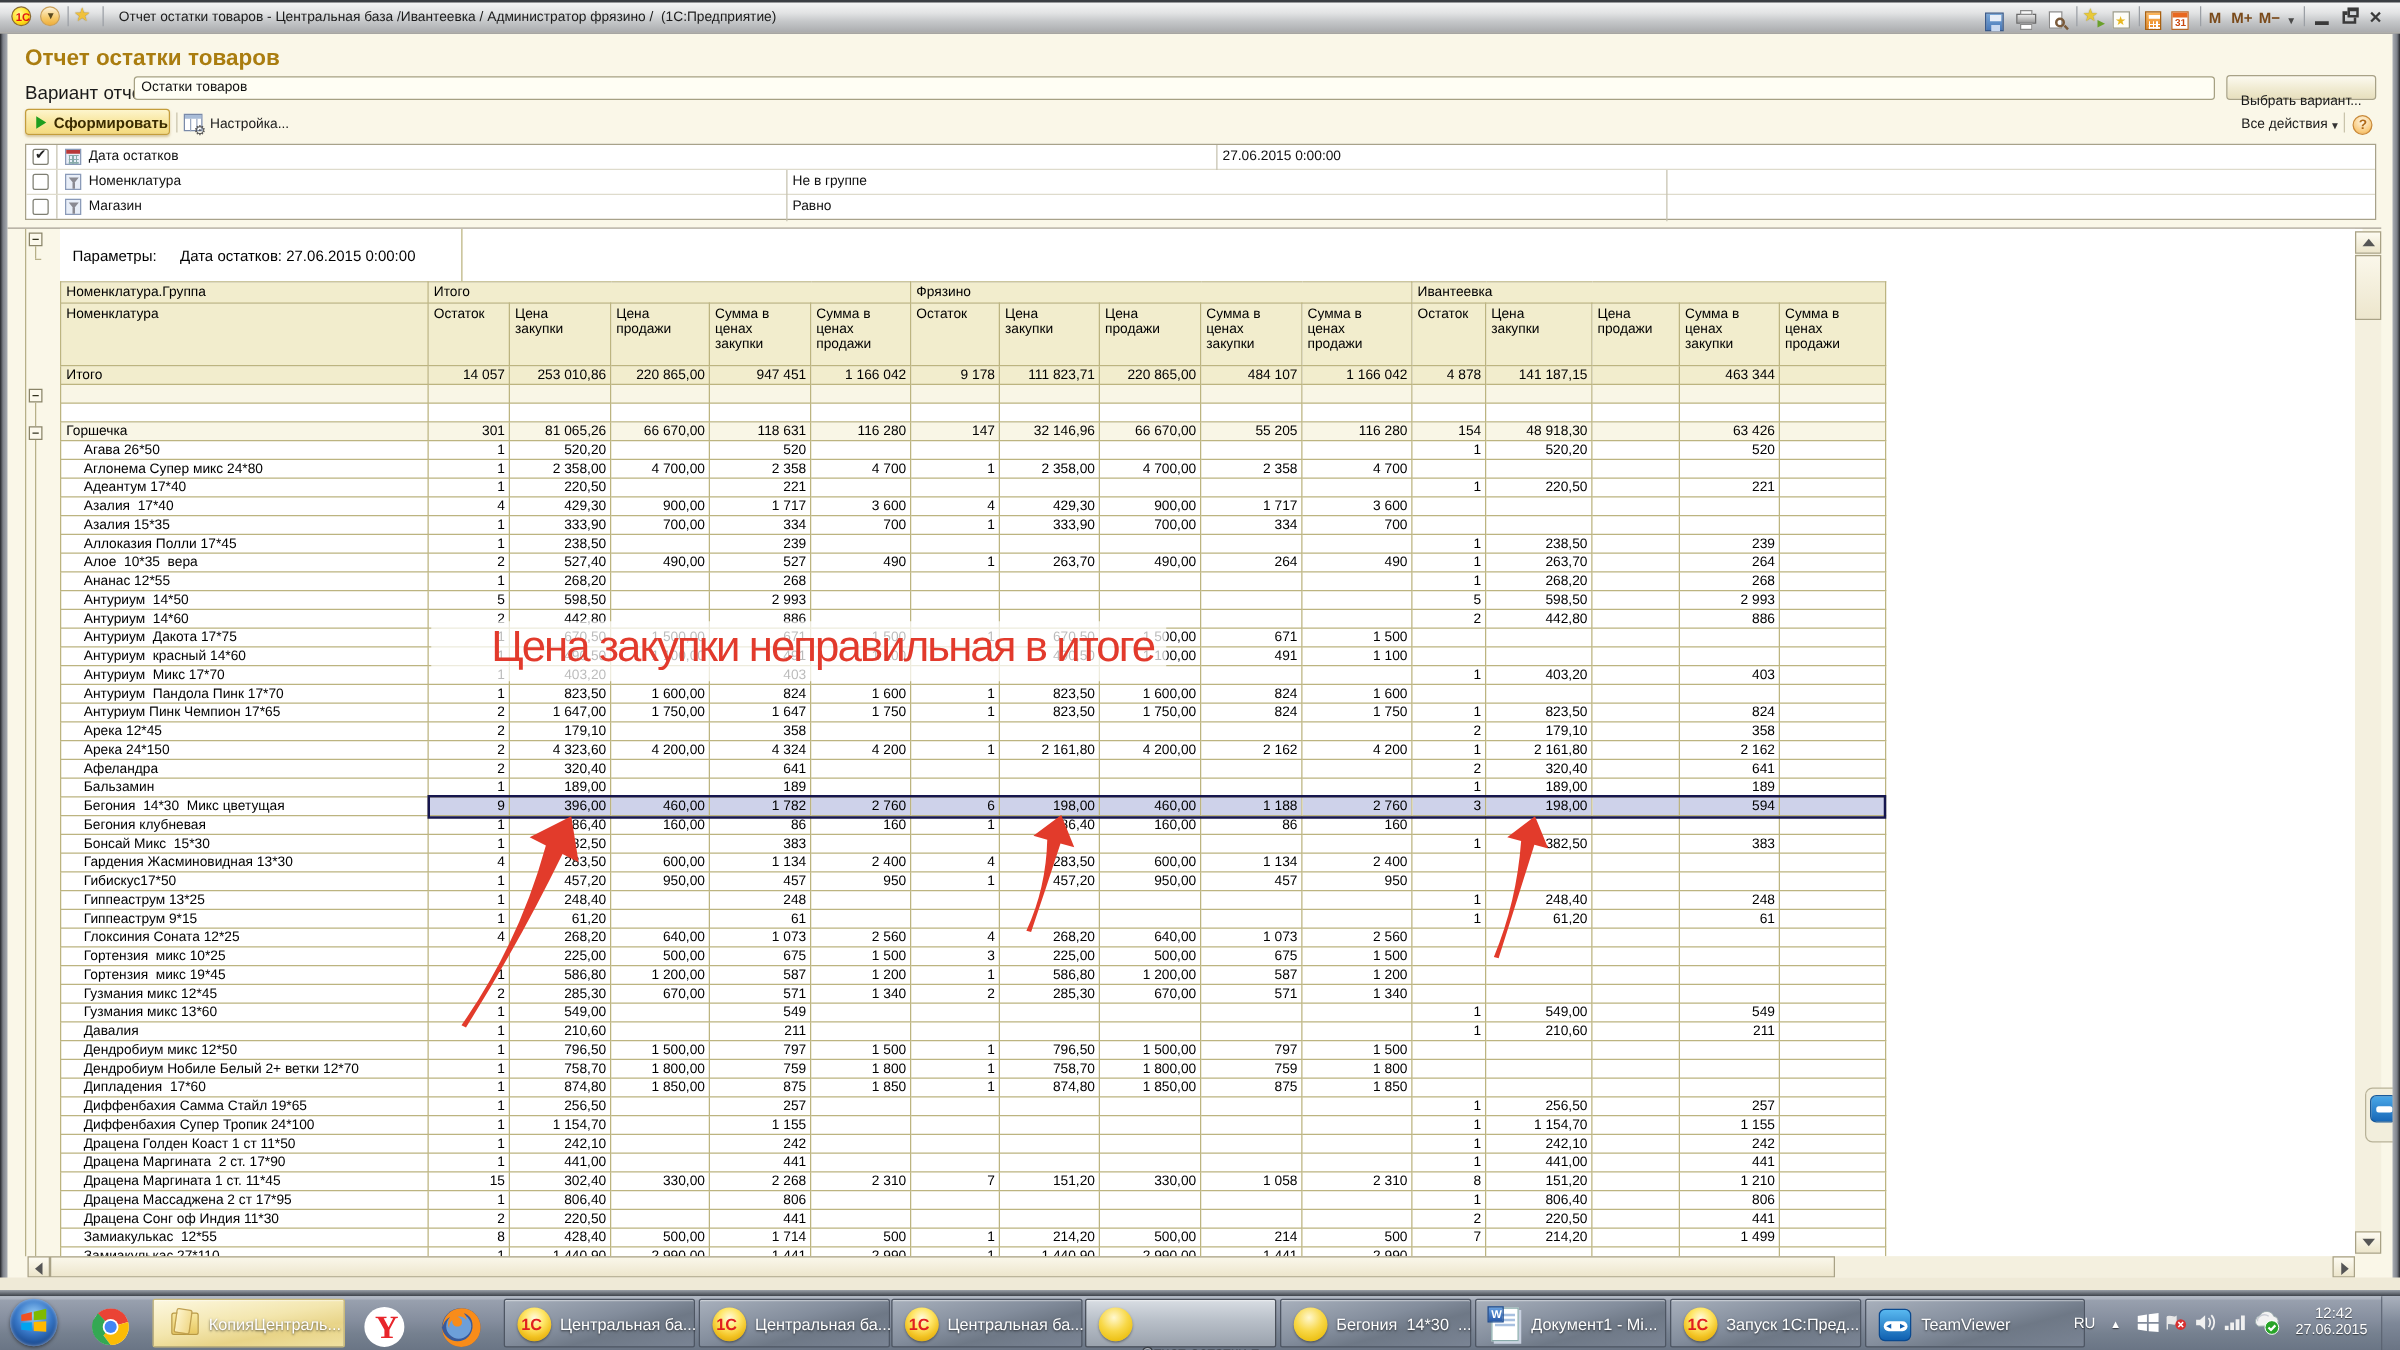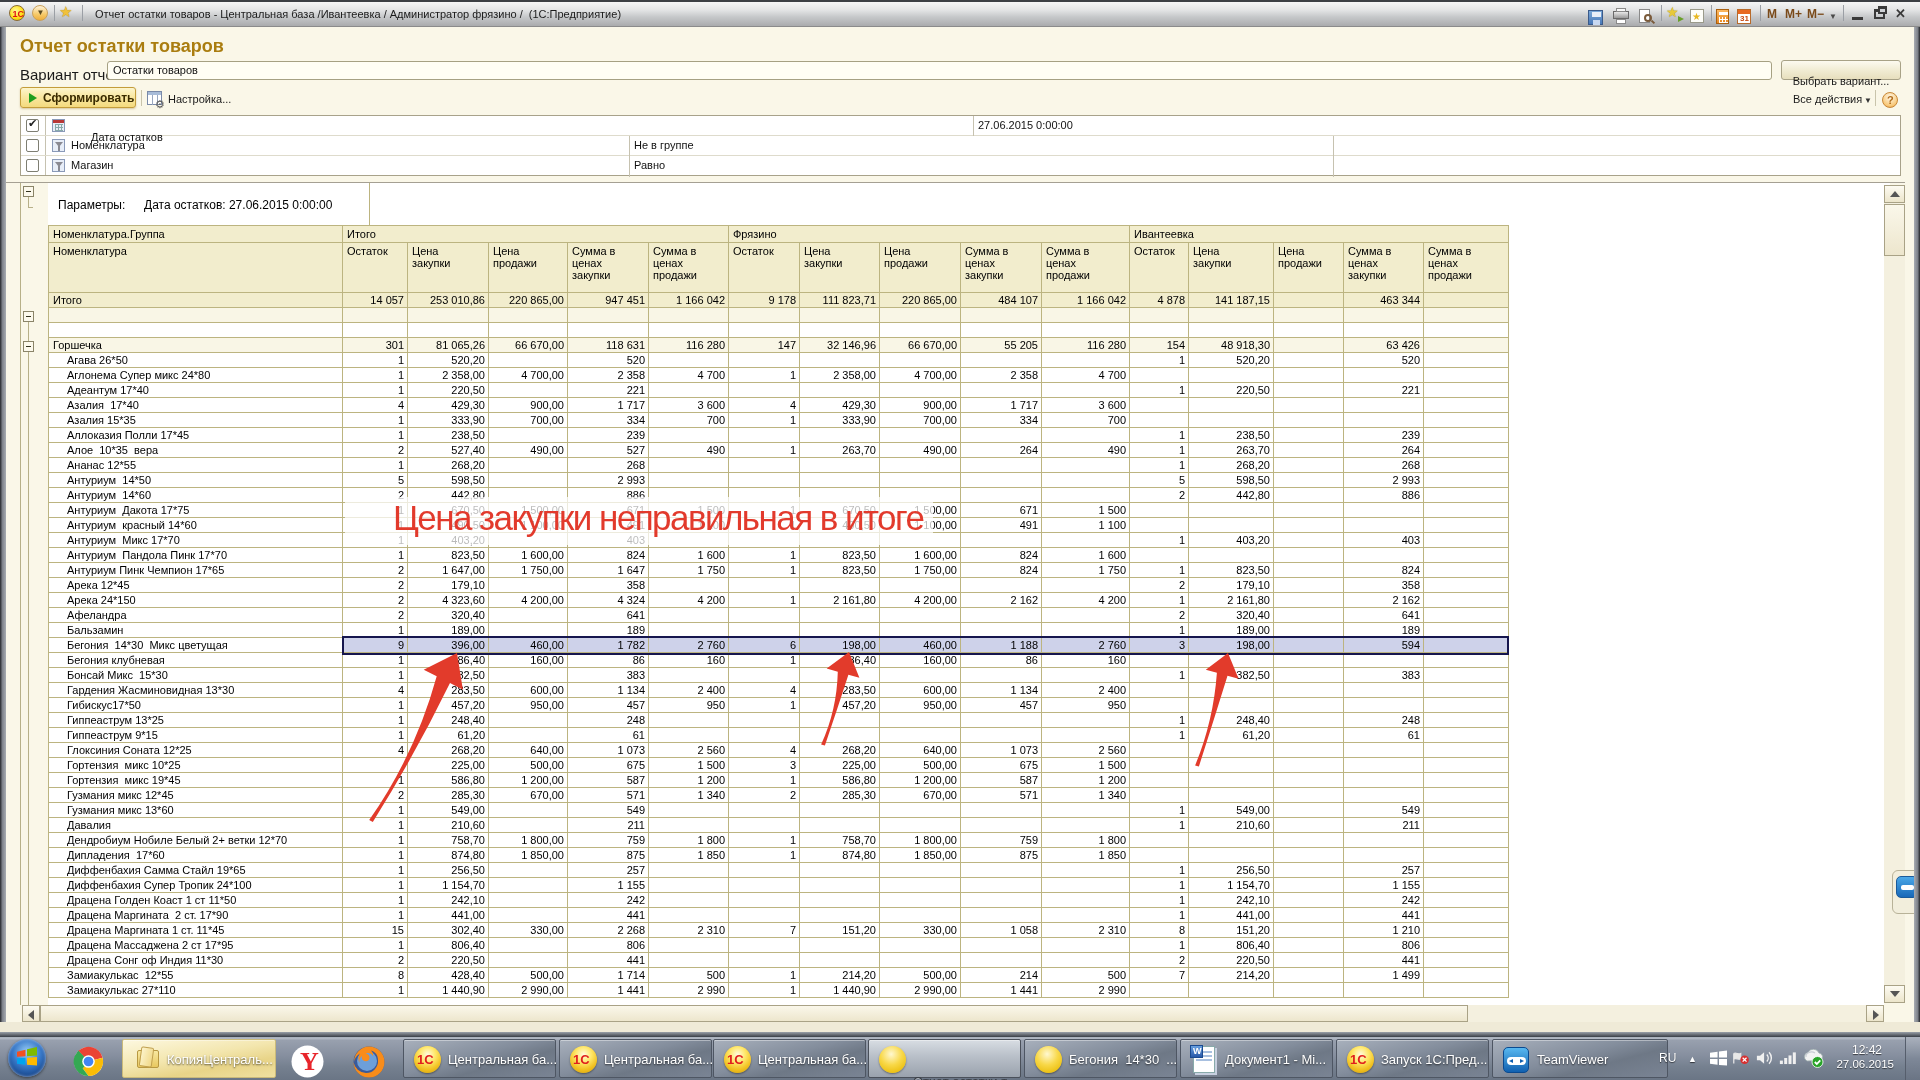--- a/index.html
+++ b/index.html
@@ -159,21 +159,21 @@
       <div class="abs" style="left:2px;top:4px;width:8px;height:7px;background:repeating-linear-gradient(0deg,#8aa 0 1px,transparent 1px 3px),repeating-linear-gradient(90deg,#8aa 0 1px,transparent 1px 3px);"></div>
     </div>
 <div class="abs" style="left:31px;top:23px;width:13px;height:13px;background:#e8eef8;border:1px solid #8a9ab8;">
       <div class="abs" style="left:2px;top:2px;width:0;height:0;border-left:4px solid transparent;border-right:4px solid transparent;border-top:5px solid #8a8a92;"></div>
       <div class="abs" style="left:5px;top:6px;width:2px;height:5px;background:#8a8a92;"></div>
     </div>
 <div class="abs" style="left:31px;top:43px;width:13px;height:13px;background:#e8eef8;border:1px solid #8a9ab8;">
       <div class="abs" style="left:2px;top:2px;width:0;height:0;border-left:4px solid transparent;border-right:4px solid transparent;border-top:5px solid #8a8a92;"></div>
       <div class="abs" style="left:5px;top:6px;width:2px;height:5px;background:#8a8a92;"></div>
     </div>
-<div class="lbl" style="top:15px;margin-left:20px;">Дата остатков</div>
+<div class="lbl" style="top:3px;">Дата остатков</div>
 <div class="lbl" style="top:23px;">Номенклатура</div>
 <div class="lbl" style="top:43px;">Магазин</div>
 <div class="vline" style="left:952px;top:0;height:20px;"></div>
 <div class="vline" style="left:608px;top:20px;height:41px;"></div>
 <div class="vline" style="left:1312px;top:20px;height:41px;"></div>
 <div class="val" style="left:957px;top:3px;">27.06.2015 0:00:00</div>
 <div class="val" style="left:613px;top:23px;">Не в группе</div>
 <div class="val" style="left:613px;top:43px;">Равно</div>
 </div>
 <div id="sheetwrap">
@@ -874,20 +874,38 @@
           <td></td>
           <td></td>
           <td></td>
           <td></td>
           <td></td>
           <td></td>
           <td>1</td>
           <td>210,60</td>
           <td></td>
           <td>211</td>
+          <td></td>
+        </tr>
+<tr class="rw">
+          <td class="nm ind">Дендробиум микс 12*50</td>
+          <td>1</td>
+          <td>796,50</td>
+          <td>1 500,00</td>
+          <td>797</td>
+          <td>1 500</td>
+          <td>1</td>
+          <td>796,50</td>
+          <td>1 500,00</td>
+          <td>797</td>
+          <td>1 500</td>
+          <td></td>
+          <td></td>
+          <td></td>
+          <td></td>
           <td></td>
         </tr>
 <tr class="rw">
           <td class="nm ind">Дендробиум Нобиле Белый 2+ ветки 12*70</td>
           <td>1</td>
           <td>758,70</td>
           <td>1 800,00</td>
           <td>759</td>
           <td>1 800</td>
           <td>1</td>

